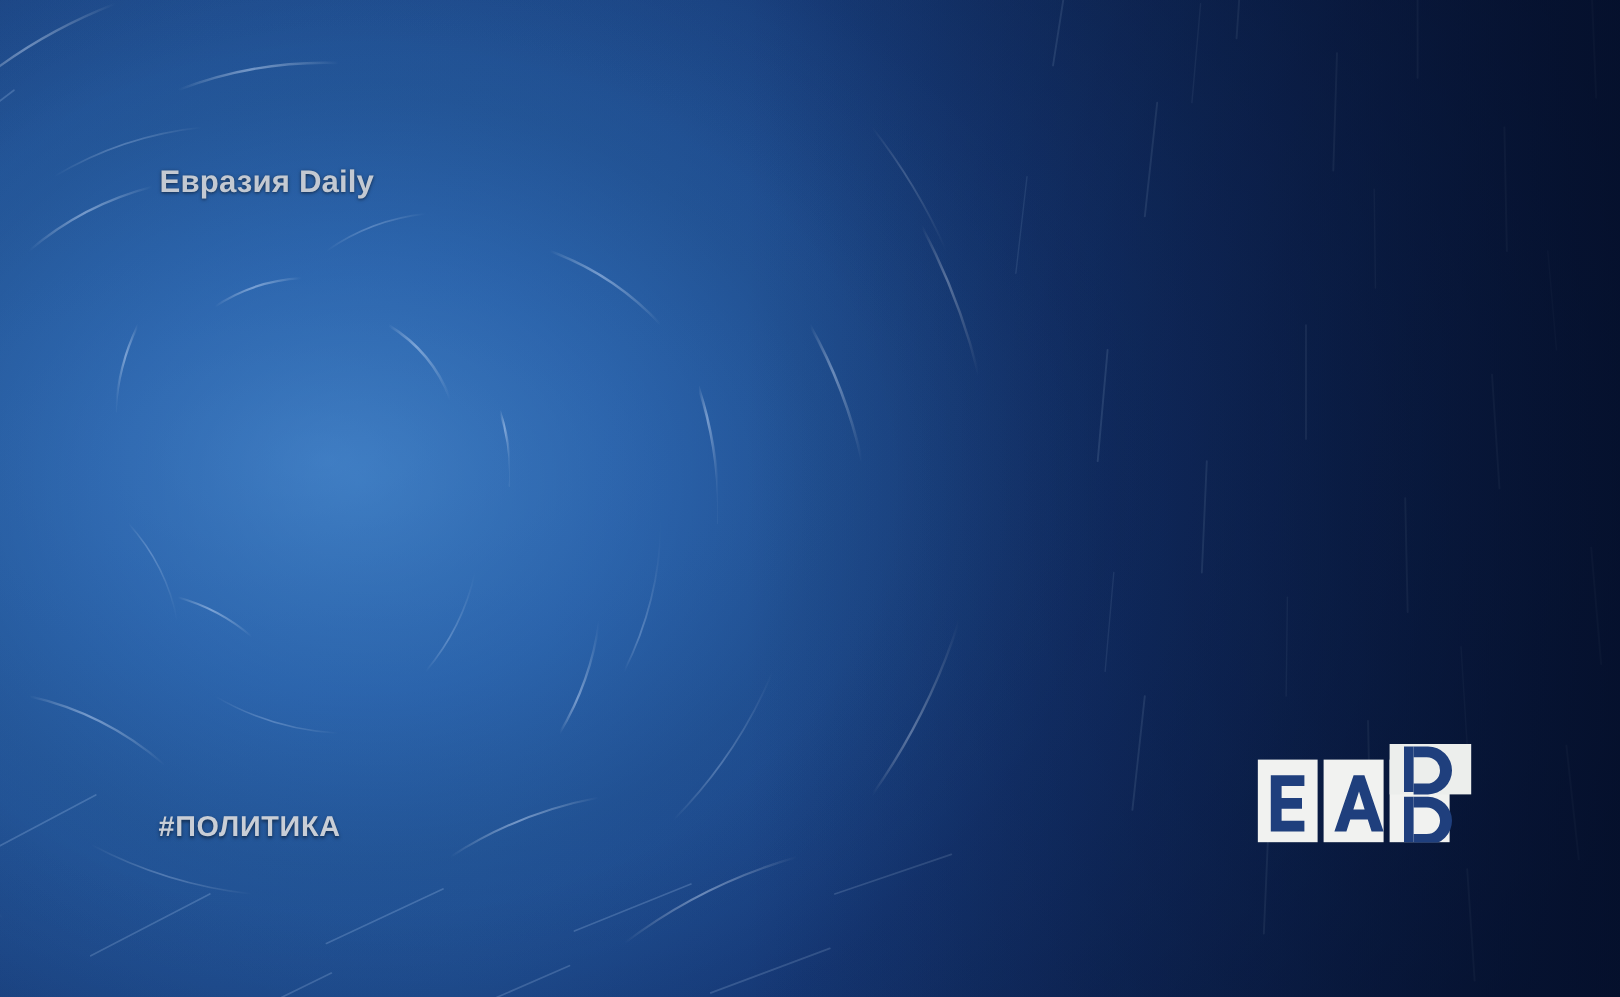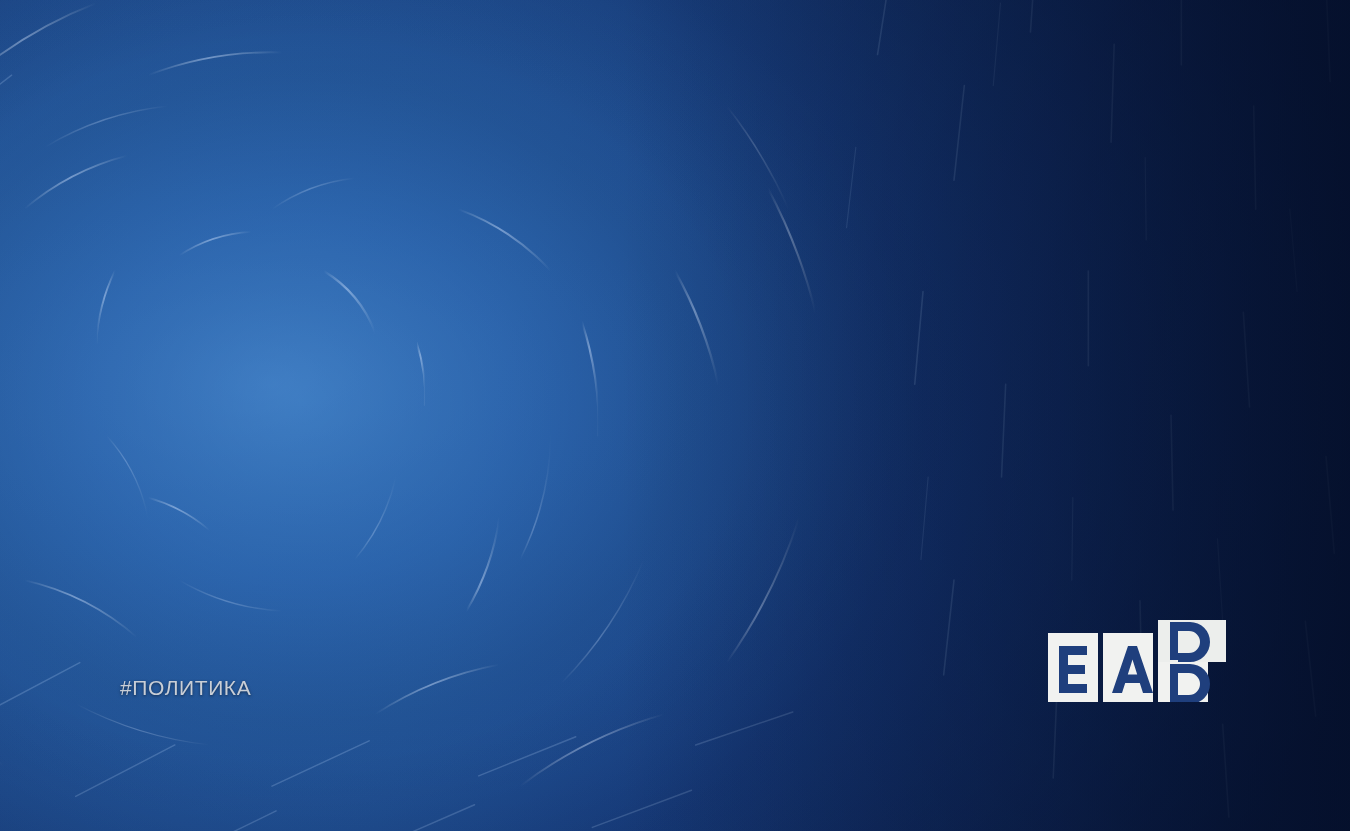--- a/index.html
+++ b/index.html
@@ -83,24 +83,24 @@
     font-size: 50px;
     line-height: 1.43;
     font-weight: 700;
     color: #ffffff;
     letter-spacing: -0.2px;
     text-shadow: 0 2px 10px rgba(2,10,30,0.45);
   }
 
   .tag {
     position: absolute;
-    left: 120px;
+    left: 132px;
     top: 676px;
-    font-size: 21px;
-    font-weight: 400;
+    font-size: 24px;
+    font-weight: 700;
     letter-spacing: 0.6px;
     color: #c9ced6;
     text-shadow: 0 1px 3px rgba(0,0,0,0.5);
     white-space: nowrap;
   }
 
   
   .logo {
     position: absolute;
     left: 1048px;
@@ -233,20 +233,21 @@
           <line x1="830" y1="820" x2="924" y2="788"></line>
         </g>
       </g>
     </svg>
   </div>
 
   <div class="sky-vignette"></div>
 
   <div class="content">
 
+    <div class="brand">Евразия Daily</div>
 
 
     <div class="tag">#ПОЛИТИКА</div>
 
     <div class="logo">
       <svg viewBox="0 0 180 82" xmlns="http://www.w3.org/2000/svg" role="img" aria-label="EAD">
 
         <g>
           <rect x="0" y="13" width="50" height="69" fill="#f1f2f0"></rect>
           <rect x="55" y="13" width="50" height="69" fill="#f1f2f0"></rect>

